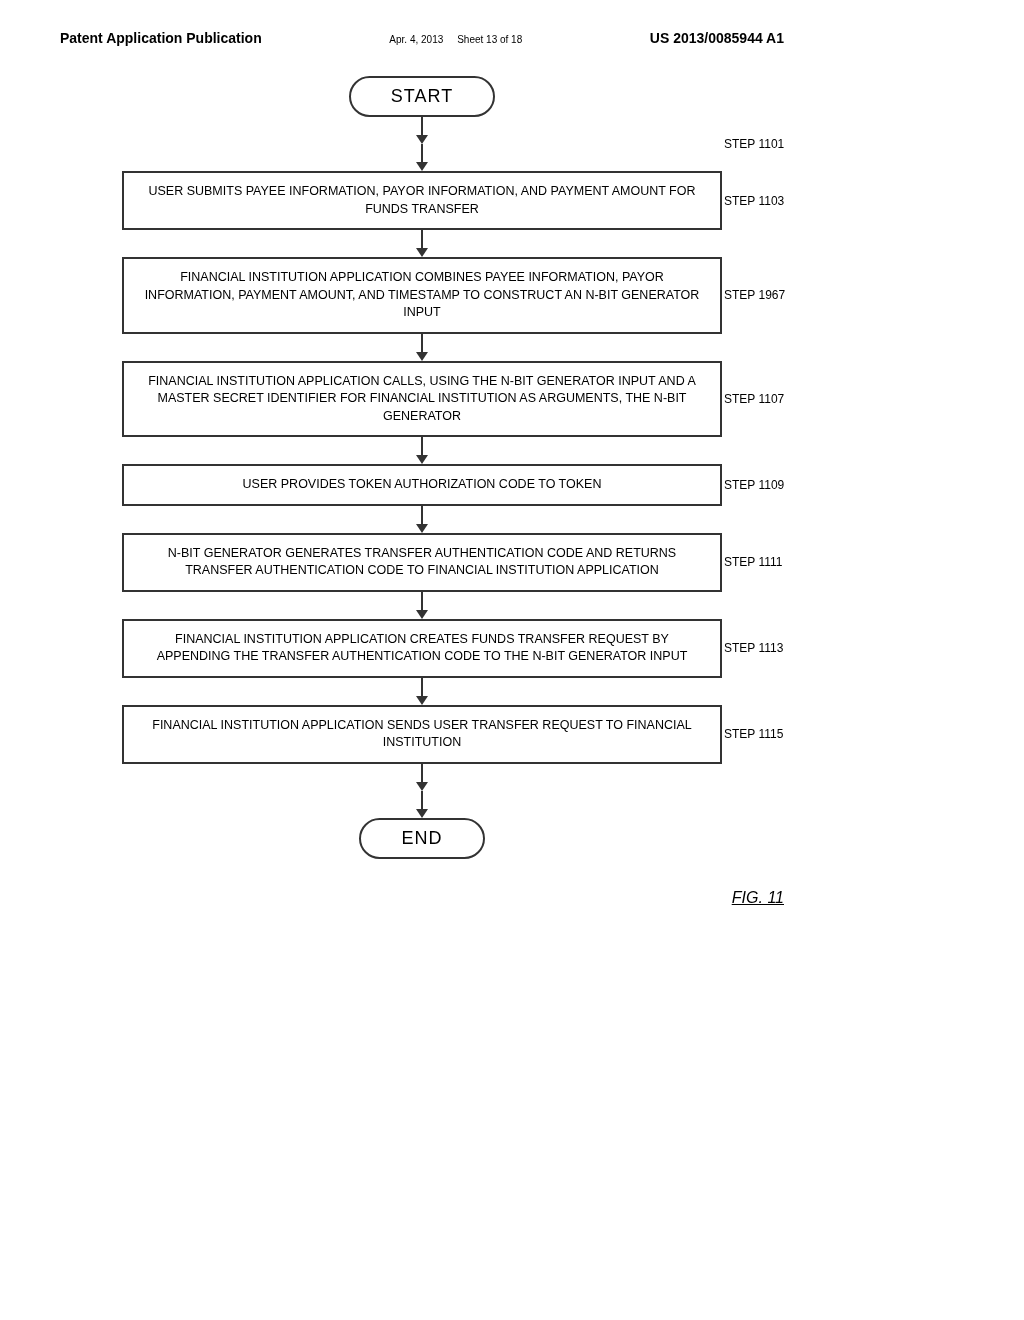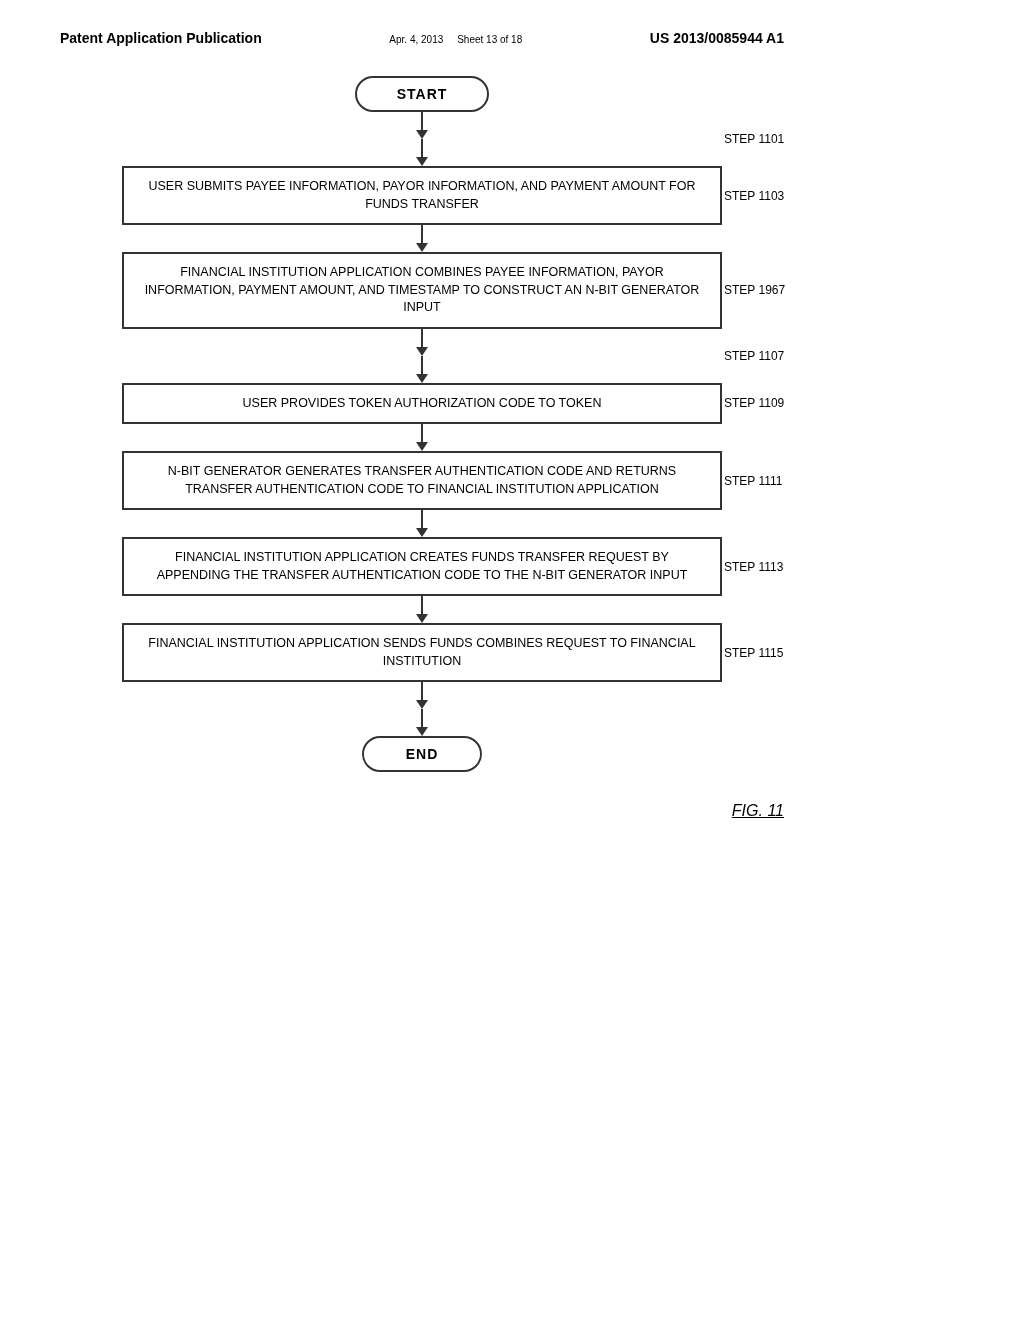--- a/index.html
+++ b/index.html
@@ -46,22 +46,22 @@
       display: flex;
       flex-direction: column;
       align-items: center;
       margin-top: 10px;
     }
 
     .terminal-box {
       border: 2px solid #333;
       border-radius: 25px;
       padding: 8px 40px;
-      font-size: 14px;
-      font-weight: bold;
+      font-size: 18px;
+      font-weight: normal;
       letter-spacing: 1px;
       background: #fff;
       min-width: 120px;
       text-align: center;
     }
 
     .process-box-wrapper {
       display: flex;
       align-items: center;
       width: 100%;
@@ -169,20 +169,21 @@
       <div class="process-box">FINANCIAL INSTITUTION APPLICATION COMBINES PAYEE INFORMATION, PAYOR INFORMATION, PAYMENT AMOUNT, AND TIMESTAMP TO CONSTRUCT AN N-BIT GENERATOR INPUT</div>
       <span class="step-label">STEP 1967</span>
     </div>
 
     <div class="arrow">
       <div class="arrow-line"></div>
       <div class="arrow-head"></div>
     </div>
 
     <div class="process-box-wrapper">
+      <div class="process-box">FINANCIAL INSTITUTION APPLICATION CALLS, USING THE N-BIT GENERATOR INPUT AND A MASTER SECRET IDENTIFIER FOR FINANCIAL INSTITUTION AS ARGUMENTS, THE N-BIT GENERATOR</div>
       <span class="step-label">STEP 1107</span>
     </div>
 
     <div class="arrow">
       <div class="arrow-line"></div>
       <div class="arrow-head"></div>
     </div>
 
     <div class="process-box-wrapper">
       <div class="process-box">USER PROVIDES TOKEN AUTHORIZATION CODE TO TOKEN</div>
@@ -208,21 +209,21 @@
       <div class="process-box">FINANCIAL INSTITUTION APPLICATION CREATES FUNDS TRANSFER REQUEST BY APPENDING THE TRANSFER AUTHENTICATION CODE TO THE N-BIT GENERATOR INPUT</div>
       <span class="step-label">STEP 1113</span>
     </div>
 
     <div class="arrow">
       <div class="arrow-line"></div>
       <div class="arrow-head"></div>
     </div>
 
     <div class="process-box-wrapper">
-      <div class="process-box">FINANCIAL INSTITUTION APPLICATION SENDS FUNDS COMBINES REQUEST TO FINANCIAL INSTITUTION</div>
+      <div class="process-box">FINANCIAL INSTITUTION APPLICATION SENDS USER TRANSFER REQUEST TO FINANCIAL INSTITUTION</div>
       <span class="step-label">STEP 1115</span>
     </div>
 
     <div class="arrow">
       <div class="arrow-line"></div>
       <div class="arrow-head"></div>
     </div>
 
 
     <div class="arrow">

